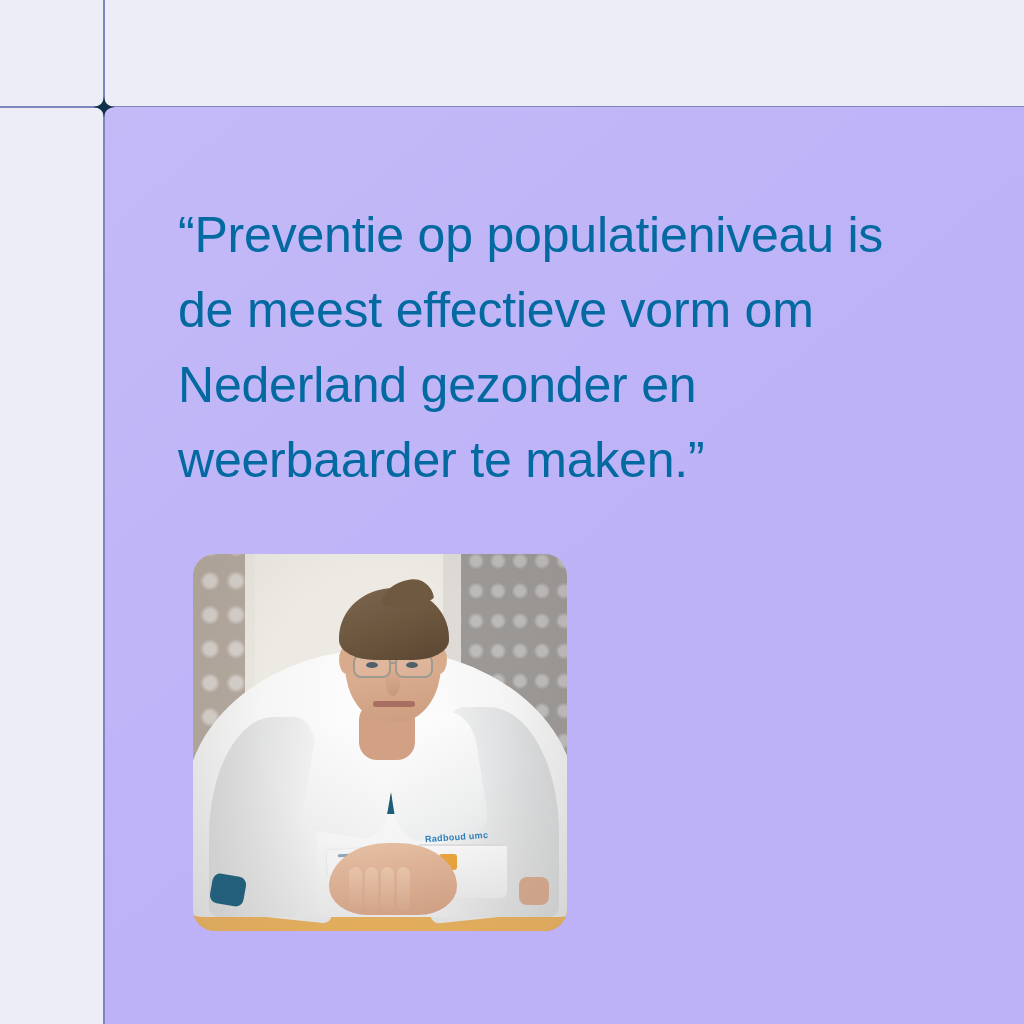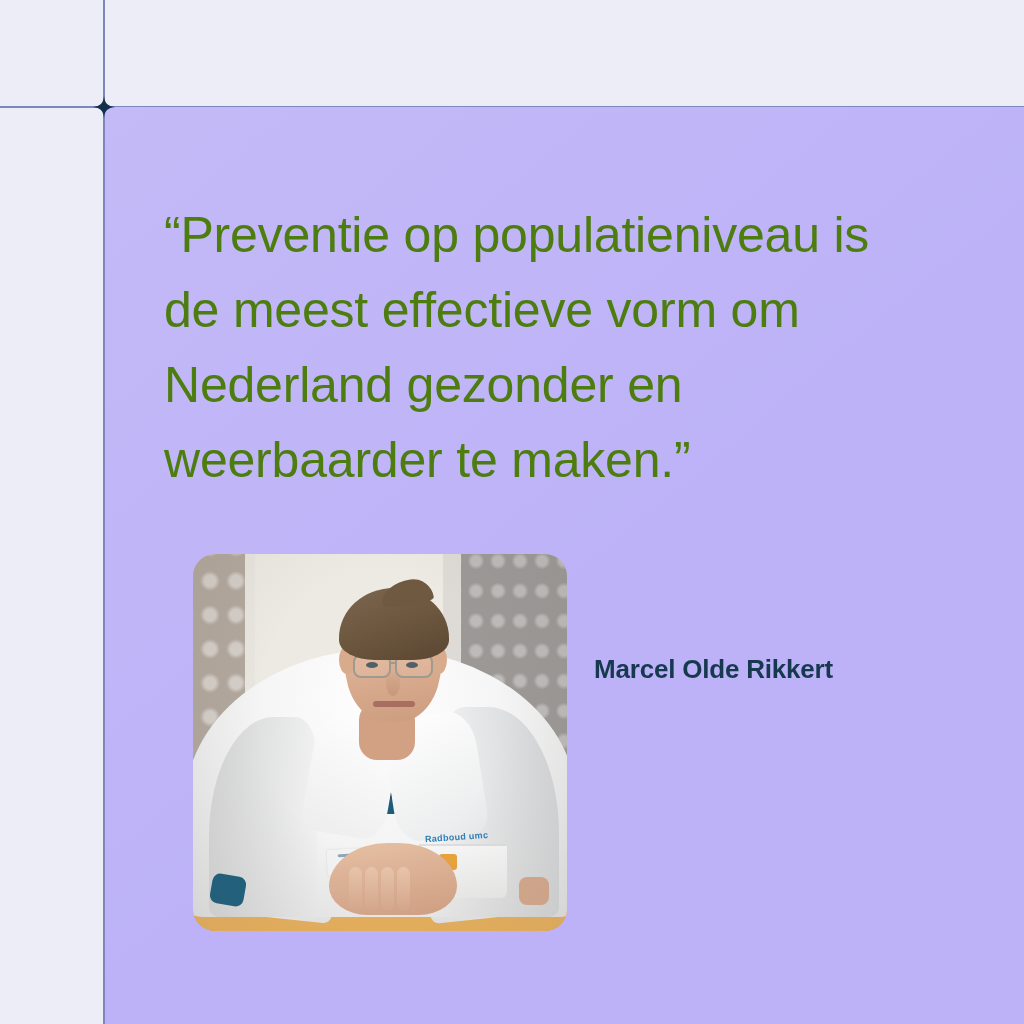--- a/index.html
+++ b/index.html
@@ -50,23 +50,23 @@
     left:104px; top:107px;
     width:22px; height:22px;
     transform:translate(-50%,-50%);
     z-index:7;
   }
   .node svg{ display:block; }
 
   
   .quote{
     position:absolute;
-    left:164px; top:198px;
+    left:178px; top:198px;
     width:790px;
-    color:#4d7c0f;
+    color:#0369a1;
     font-size:50px;
     line-height:75px;
     font-weight:400;
     letter-spacing:-0.2px;
     z-index:5;
     white-space:pre-line;
   }
 
   
   .portrait{
@@ -359,14 +359,13 @@
     <div class="finger" style="left:172px;"></div>
     <div class="finger" style="left:188px;"></div>
     <div class="finger" style="left:204px;"></div>
     <div class="cuff-l"></div>
     <div class="cuff-r"></div>
   </div>
   <div class="ph-soft"></div>
 </figure>
 
 <div class="attrib">
-  <div class="name">Marcel Olde Rikkert</div>
 </div>
 
 </body></html>

